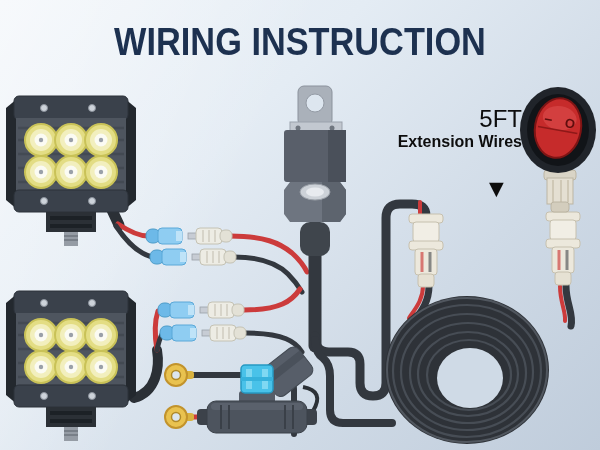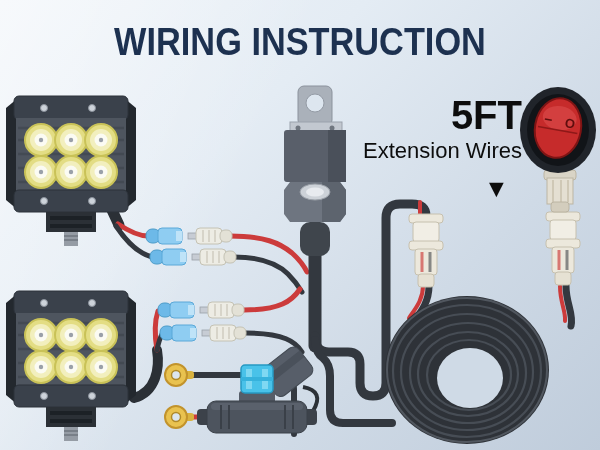--- a/index.html
+++ b/index.html
@@ -14,22 +14,22 @@
     pointer-events:none;
   }
   .title{
     position:absolute;top:20px;left:0;width:600px;text-align:center;
     font-size:39px;font-weight:800;color:#1d3150;letter-spacing:0;
     transform:scaleX(.88);white-space:nowrap;
   }
   .callout{
     position:absolute;top:94px;right:78px;text-align:right;color:#0d0d0d;line-height:1.05;
   }
-  .callout .size{font-size:40px;font-weight:700;}
-  .callout .label{font-size:22px;font-weight:400;margin-top:3px;}
+  .callout .size{font-size:24px;font-weight:400;margin-top:12px;}
+  .callout .label{font-size:16px;font-weight:700;margin-top:3px;}
   .down-arrow{
     position:absolute;left:484px;top:176px;font-size:25px;color:#0d0d0d;line-height:1;
   }
   svg{position:absolute;inset:0;}
 </style>
 </head>
 <body>
 
 <svg viewBox="0 0 600 450" width="600" height="450">
 

